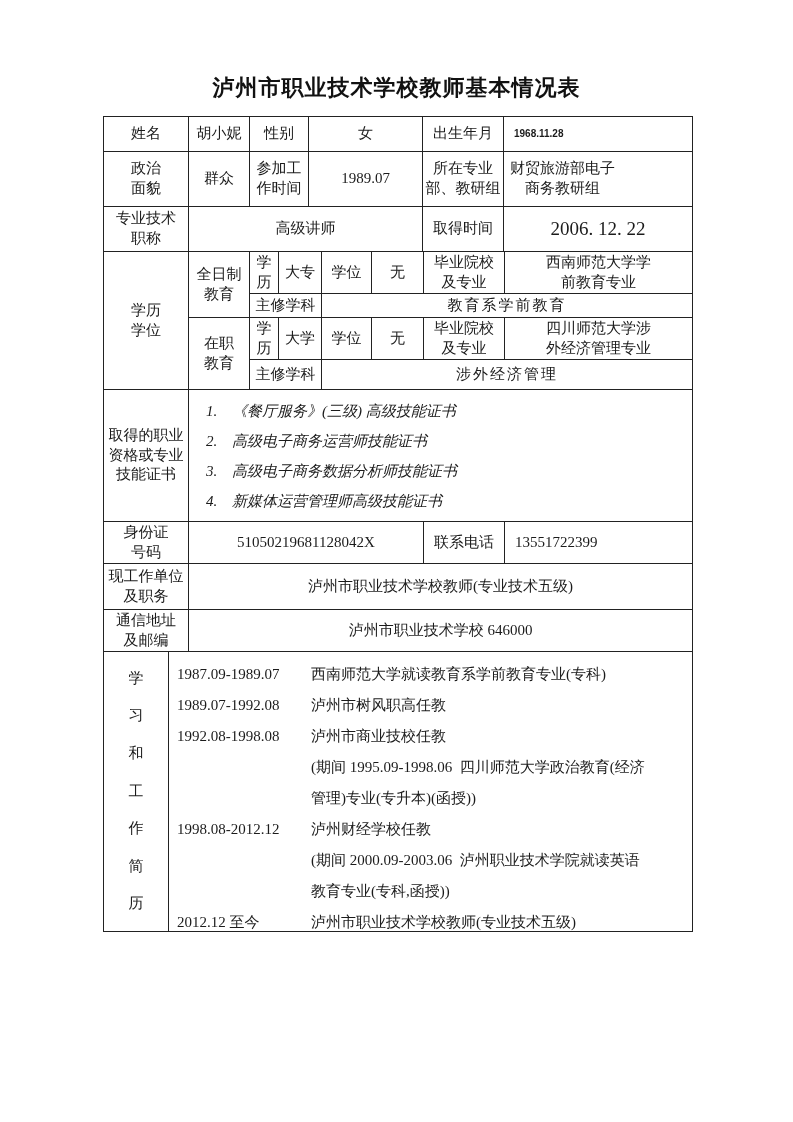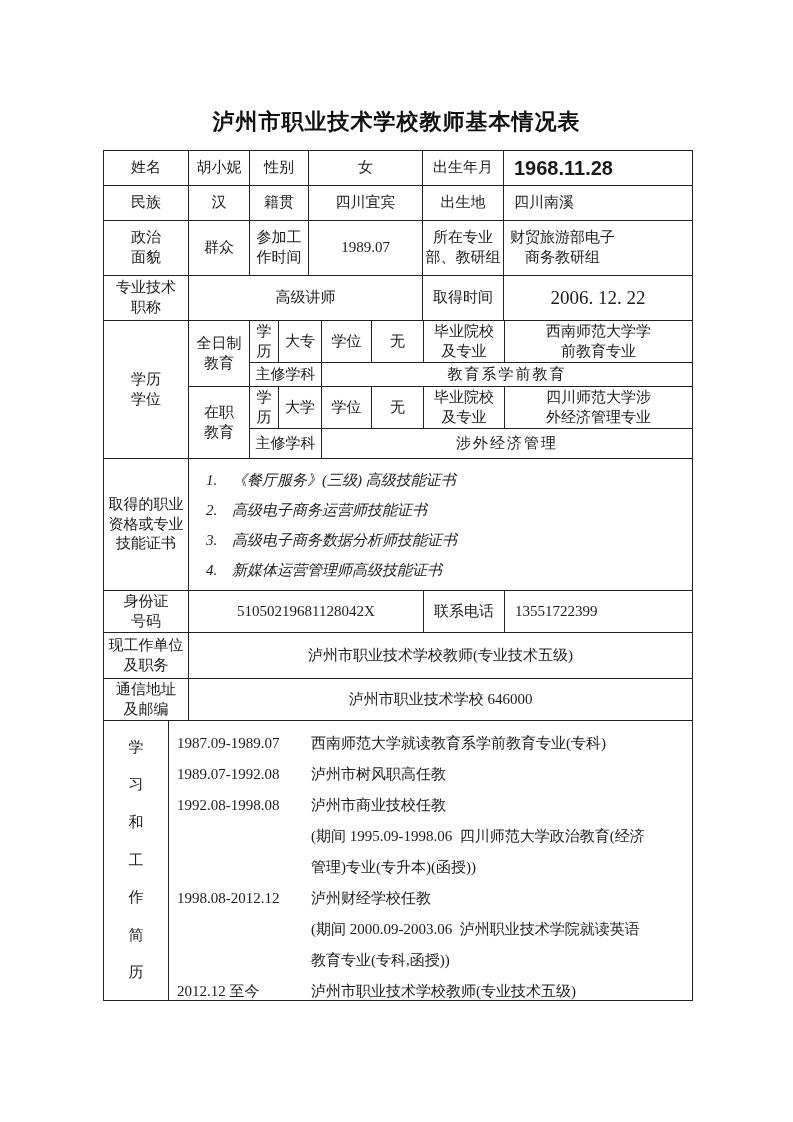--- a/index.html
+++ b/index.html
@@ -1,20 +1,20 @@
 <!DOCTYPE html>
 <html><head>
 <meta charset="utf-8">
 <style>
   * { margin:0; padding:0; box-sizing:border-box; }
   html,body { background:#ffffff; }
   body { font-family:"Liberation Serif","DejaVu Serif",serif; color:#1b1b1b; }
   .page { position:relative; width:793px; height:1122px; background:#fff; overflow:hidden; }
   .doc-title {
-    padding-top:107px; text-align:center; font-size:22px; font-weight:bold;
+    padding-top:73px; text-align:center; font-size:22px; font-weight:bold;
     letter-spacing:1px; color:#111;
   }
   .form-table {
     margin-left:103px; margin-top:13px; width:590px;
     border-top:1.5px solid #222; border-left:1.5px solid #222;
     font-size:15px;
   }
   .tr { display:flex; }
   .td {
     border-right:1.5px solid #222; border-bottom:1.5px solid #222;
@@ -34,21 +34,21 @@
   .w65{width:65px;flex:0 0 65px;}
   .fx{flex:1 1 auto;min-width:0;}
   
   .h35{height:35px;} .h55{height:55px;} .h45{height:45px;}
   .h138{height:138px;} .h66{height:66px;} .h72{height:72px;}
   .h42{height:42px;} .h24{height:24px;} .h30{height:30px;}
   .h132{height:132px;} .h46{height:46px;} .h280{height:280px;}
   
   .left { justify-content:flex-start; text-align:left; padding-left:10px; }
   .left6 { justify-content:flex-start; text-align:center; padding-left:6px; }
-  .sans-val { font-family:"Liberation Sans","DejaVu Sans",sans-serif; font-weight:600; font-size:20px;text-align:right; }
+  .sans-val { font-family:"Liberation Sans","DejaVu Sans",sans-serif; font-weight:600; font-size:10px;text-align:right; }
   .big-date { font-size:19px; }
   .ls2 { letter-spacing:2px; }
   
   .cert-cell { flex-direction:column; align-items:flex-start; justify-content:center;
     padding-left:17px; text-align:left;font-style:italic; }
   .cert-line { line-height:30px; white-space:pre; }
   .cert-num { display:inline-block; min-width:26px; }
   
   .resume-label { flex-direction:column; justify-content:space-around; padding:8px 0; }
   .resume-cell { flex-direction:column; align-items:stretch; justify-content:flex-start;
@@ -68,28 +68,20 @@
 
     <div class="tr h35">
       <div class="td w85">姓名</div>
       <div class="td w61">胡小妮</div>
       <div class="td w59">性别</div>
       <div class="td w114">女</div>
       <div class="td w81">出生年月</div>
       <div class="td fx left sans-val">1968.11.28</div>
     </div>
 
-    <div class="tr h35">
-      <div class="td w85">民族</div>
-      <div class="td w61">汉</div>
-      <div class="td w59">籍贯</div>
-      <div class="td w114">四川宜宾</div>
-      <div class="td w81">出生地</div>
-      <div class="td fx left">四川南溪</div>
-    </div>
 
     <div class="tr h55">
       <div class="td w85">政治
 面貌</div>
       <div class="td w61">群众</div>
       <div class="td w59">参加工
 作时间</div>
       <div class="td w114">1989.07</div>
       <div class="td w81">所在专业
 部、教研组</div>

